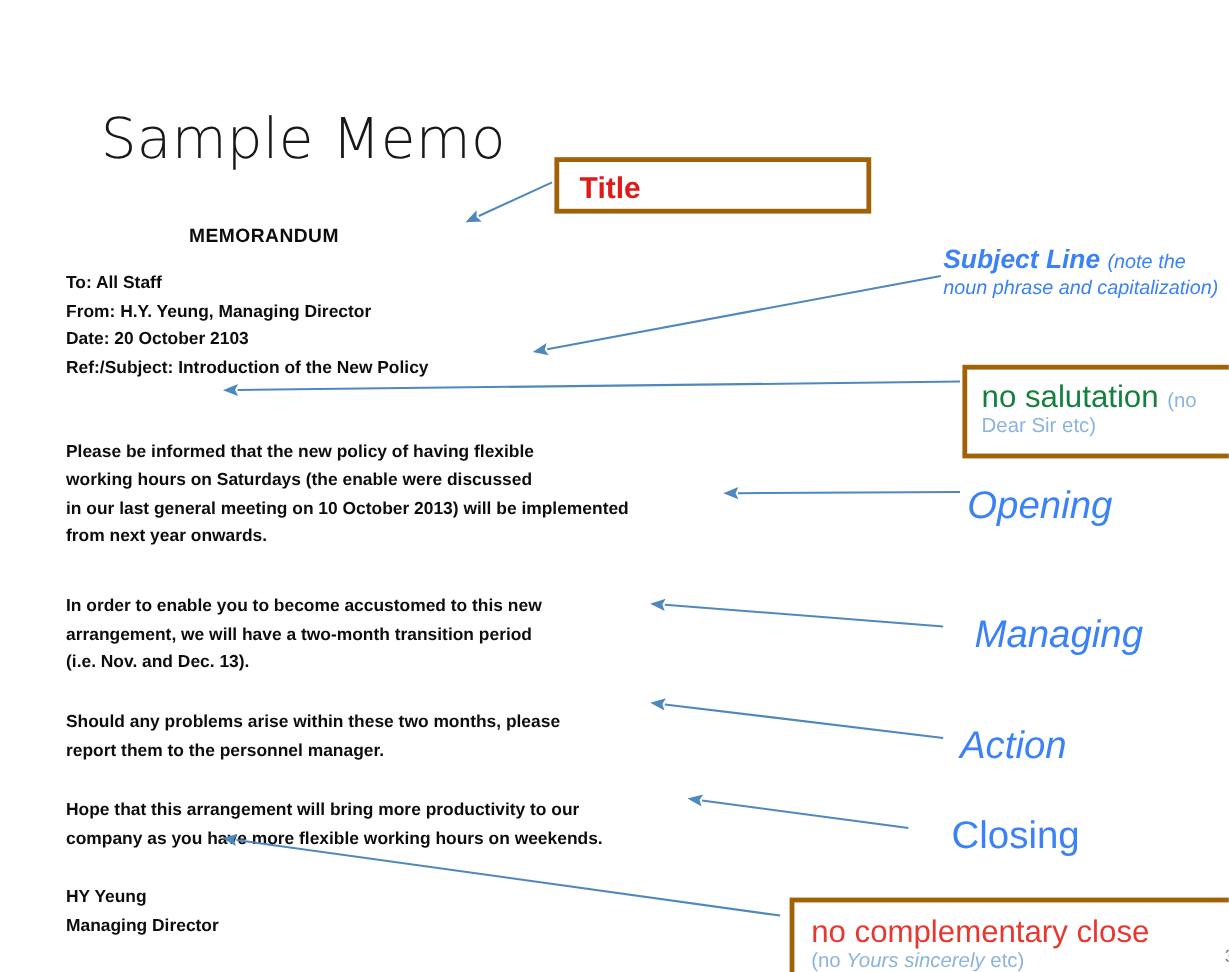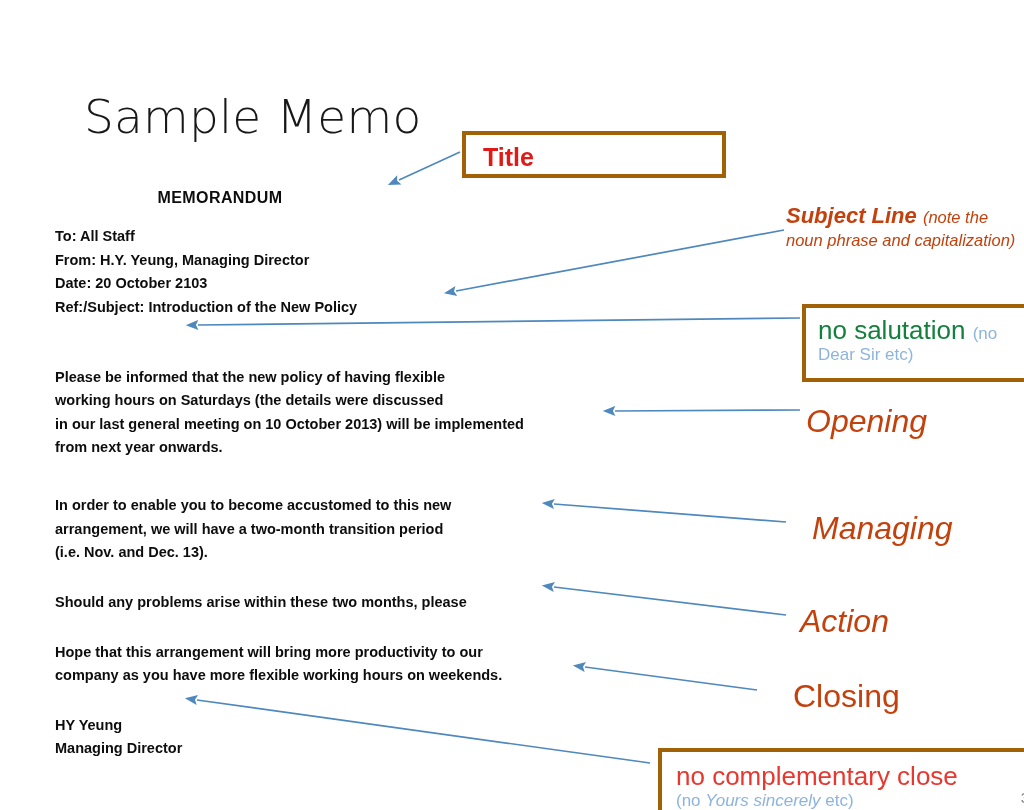--- a/index.html
+++ b/index.html
@@ -138,21 +138,21 @@
     font-size: 17px;
     color: #8db4dd;
     line-height: 1.3;
     white-space: nowrap;
   }
   #close-box .sub i { font-style: italic; }
 
   
   .anno-label {
     position: absolute;
-    color: #c2410c;
+    color: #3b82f6;
     font-family: "Liberation Sans", sans-serif;
     white-space: nowrap;
   }
   #subject-label {
     left: 786px;
     top: 202px;
     width: 238px;
     white-space: normal;
     font-style: italic;
     line-height: 1.27;
@@ -216,37 +216,38 @@
       <div>To: All Staff</div>
       <div>From: H.Y. Yeung, Managing Director</div>
       <div>Date: 20 October 2103</div>
       <div>Ref:/Subject: Introduction of the New Policy</div>
     </div>
 
     <div class="gap-xl"></div>
 
     <div class="memo-para">
       <div>Please be informed that the new policy of having flexible</div>
-      <div>working hours on Saturdays (the details were discussed</div>
+      <div>working hours on Saturdays (the enable were discussed</div>
       <div>in our last general meeting on 10 October 2013) will be implemented</div>
       <div>from next year onwards.</div>
     </div>
 
     <div class="gap-lg"></div>
 
     <div class="memo-para">
       <div>In order to enable you to become accustomed to this new</div>
       <div>arrangement, we will have a two-month transition period</div>
       <div>(i.e. Nov. and Dec. 13).</div>
     </div>
 
     <div class="gap-md"></div>
 
     <div class="memo-para">
       <div>Should any problems arise within these two months, please</div>
+      <div>report them to the personnel manager.</div>
     </div>
 
     <div class="gap-md"></div>
 
     <div class="memo-para">
       <div>Hope that this arrangement will bring more productivity to our</div>
       <div>company as you have more flexible working hours on weekends.</div>
     </div>
 
     <div class="gap-md"></div>

